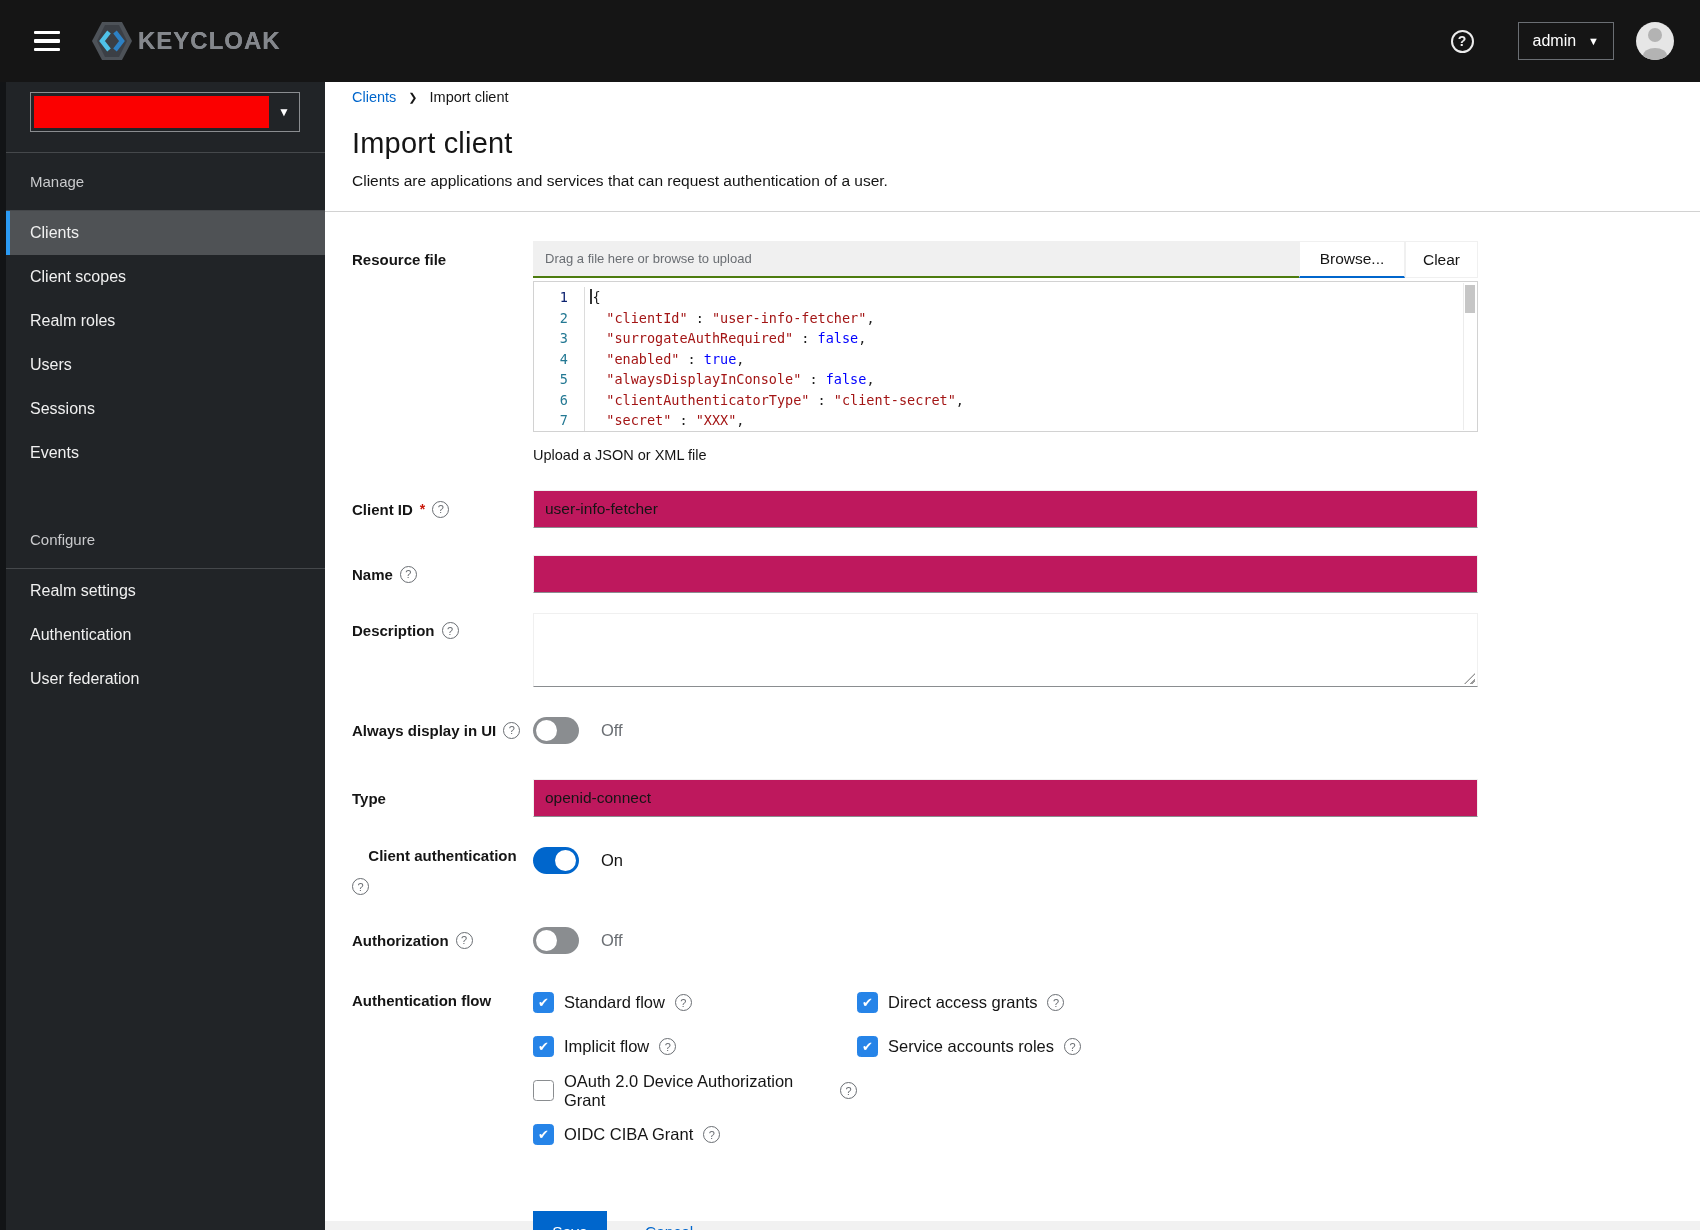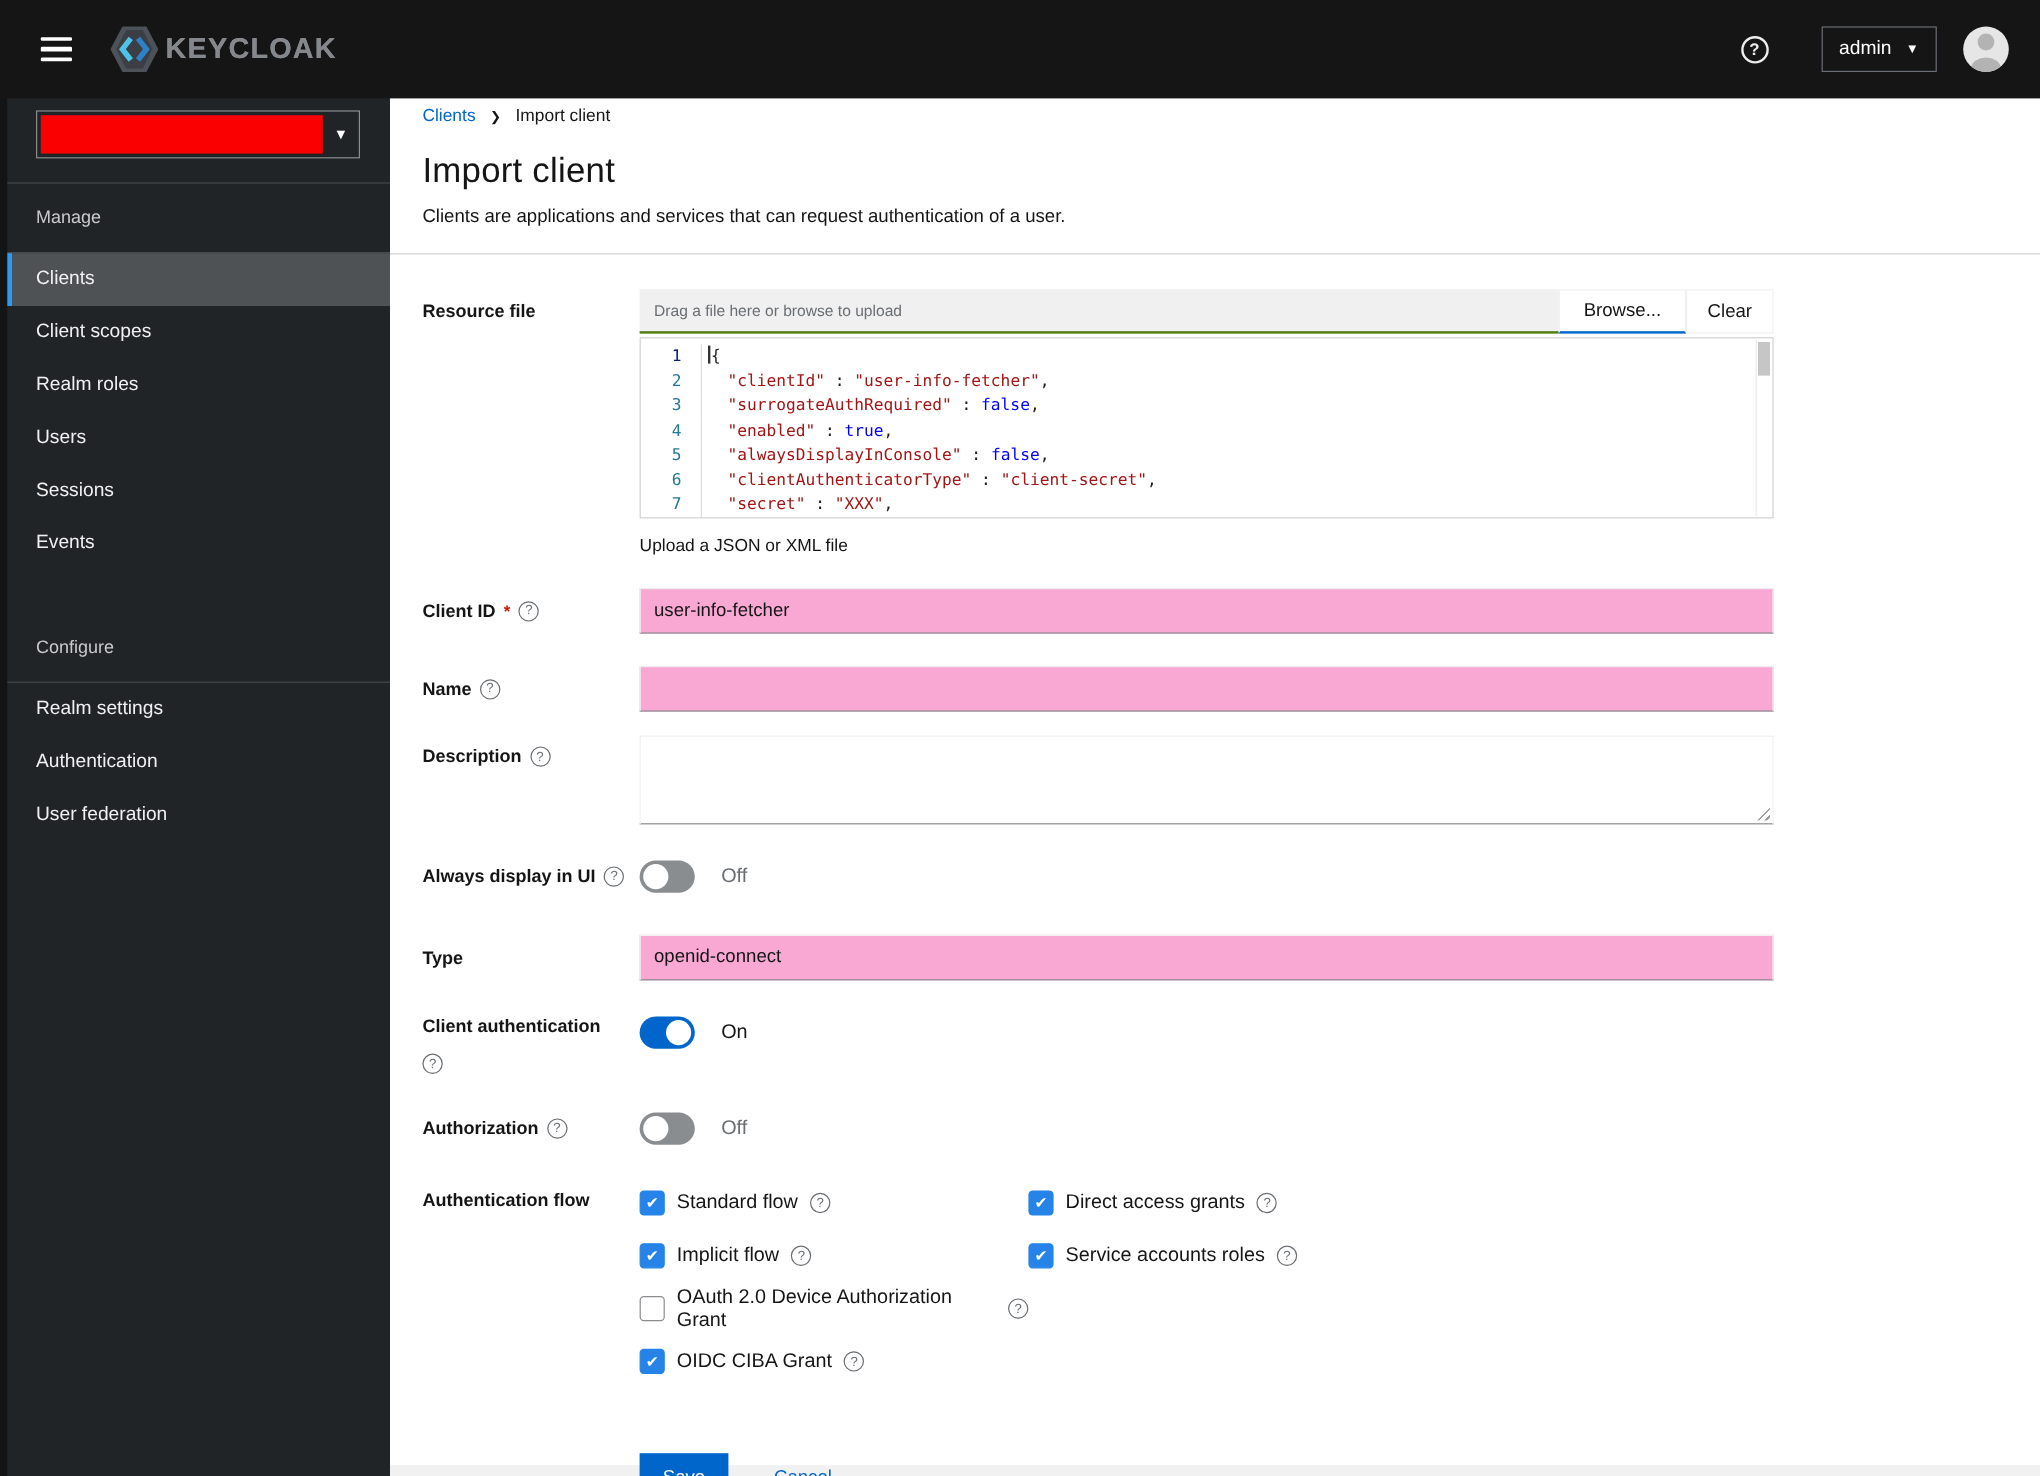--- a/index.html
+++ b/index.html
@@ -50,21 +50,21 @@
   .breadcrumb a { color:var(--primary,#0066cc); text-decoration:none; cursor:pointer; }
   .crumb-chev { font-size:11px; color:#151515; font-weight:700; }
   .page-title { font-size:29px; font-weight:500; margin:22px 0 0; letter-spacing:.2px; }
   .page-sub { font-size:15.5px; margin:12px 0 0; color:#151515; }
   .header-divider { height:1px; background:#d2d2d2; margin:21px 0 0 -27px; }
 
   .form { margin-top:29px; }
   .row { display:flex; margin-bottom:27px; }
   .label-col { width:181px; display:flex; align-items:center; gap:7px; flex-wrap:wrap; }
   .label-col.top { align-items:flex-start; padding-top:9px; }
-  .label-col.stack > .lbl { width:100%; }
+  .label-col.stack > .lbl { width:100%;text-align:center; }
   .label-col.stack { align-content:flex-start; row-gap:14px; padding-top:6px; }
   .lbl { font-weight:700; font-size:15px; color:#151515; }
   .req { color:#c9190b; font-size:14px; font-weight:700; }
   .help { width:17px; height:17px; min-width:17px; border:1px solid #6a6e73; border-radius:50%; color:#6a6e73;
     font-size:11px; display:inline-flex; align-items:center; justify-content:center; font-weight:400; }
   .ctrl { width:945px; }
 
   
   .upload-bar { display:flex; height:37px; }
   .upload-input { flex:1; background:#f0f0f0; border-bottom:2px solid #4d7c0f; color:#6a6e73;
@@ -83,21 +83,21 @@
   .tk-p { color:#1e1e1e; }
   .tk-k { color:var(--code-string,#a31515); }
   .tk-s { color:var(--code-string,#a31515); }
   .tk-b { color:var(--code-bool,#0000ff); }
   .ed-scrollbar { position:absolute; top:1px; right:1px; bottom:1px; width:13px; border-left:1px solid #ececec; }
   .ed-thumb { position:absolute; top:2px; right:1px; width:10px; height:28px; background:#c6c6c6; }
   .field-help { font-size:14.5px; color:#151515; margin-top:15px; }
 
   
   .txt { width:100%; height:38px; border:1px solid #f0f0f0; border-bottom:1px solid #8a8d90;
-    font-size:15.5px; padding:12px 11px; font-family:inherit; color:#151515; background:#f9a8d4; }
+    font-size:15.5px; padding:12px 11px; font-family:inherit; color:#151515; background:#be185d; }
   .txtarea { width:100%; height:74px; border:1px solid #f0f0f0; border-bottom:1px solid #8a8d90; position:relative; background:#fff; }
   .resize-corner { position:absolute; right:2px; bottom:2px; width:11px; height:11px;
     background:repeating-linear-gradient(135deg, transparent 0 3px, #9a9a9a 3px 4.5px); clip-path:polygon(100% 0,100% 100%,0 100%); }
 
   
   .toggle-wrap { display:flex; align-items:center; gap:22px; height:38px; }
   .toggle { width:46px; height:27px; border-radius:14px; background:#8a8d90; position:relative; cursor:pointer; }
   .toggle .knob { position:absolute; top:3px; left:3px; width:21px; height:21px; border-radius:50%; background:#fff; }
   .toggle.on { background:var(--primary,#0066cc); }
   .toggle.on .knob { left:auto; right:3px; }

